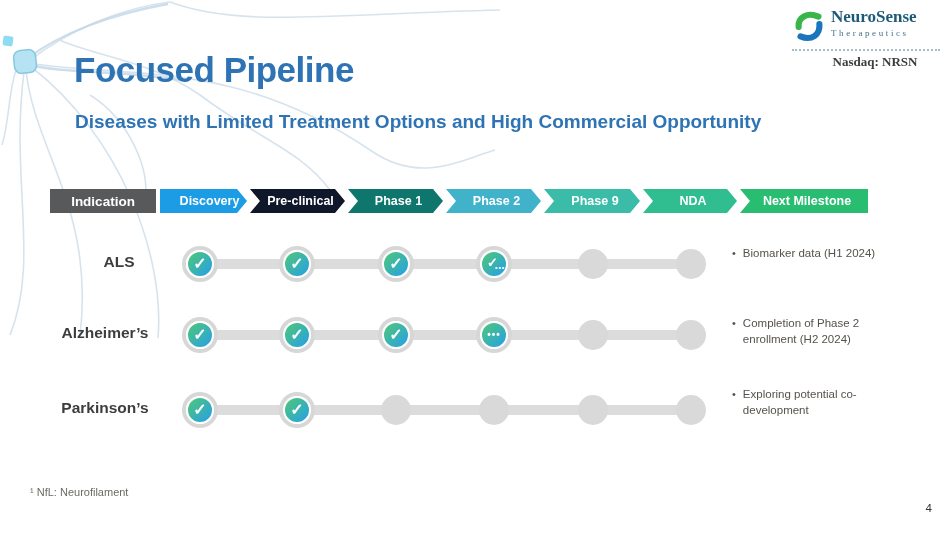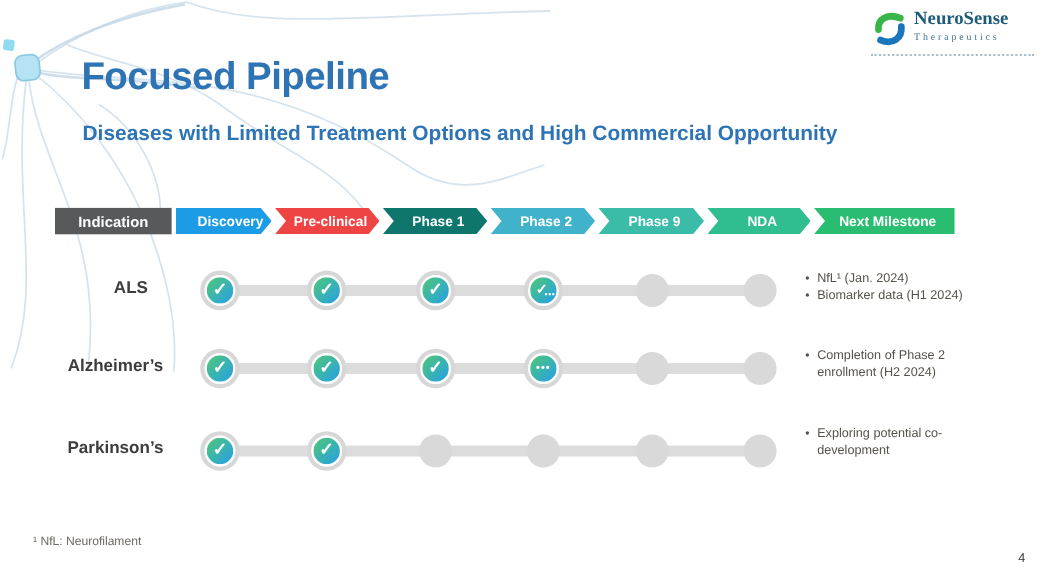--- a/index.html
+++ b/index.html
@@ -78,31 +78,32 @@
       <svg width="34" height="36" viewBox="0 0 36 36">
         <path d="M28 8 C16 3 6 9 7 19" stroke="#39B54A" stroke-width="6.5" fill="none" stroke-linecap="round"></path>
         <path d="M9 29 C21 34 30 27 29 16" stroke="#1B75BC" stroke-width="6.5" fill="none" stroke-linecap="round"></path>
       </svg>
       <div class="logo-text">
         <div class="logo-name">NeuroSense</div>
         <div class="logo-sub">Therapeutics</div>
       </div>
     </div>
     <div class="logo-divider"></div>
+    <div class="ticker">Nasdaq: NRSN</div>
   </div>
 
   <div class="title">Focused Pipeline</div>
   <div class="subtitle">Diseases with Limited Treatment Options and High Commercial Opportunity</div>
 
   <div class="indication-box">Indication</div>
   <div id="stages">
       <div class="stage first" style="left: 160px; width: 87px; background: rgb(27, 156, 229);">
         <span>Discovery</span>
       </div>
-      <div class="stage" style="left: 250px; width: 95px; background: #ef4444;">
+      <div class="stage" style="left: 250px; width: 95px; background: #0f172a;">
         <span>Pre-clinical</span>
       </div>
       <div class="stage" style="left: 348px; width: 95px; background: #0f766e;">
         <span>Phase 1</span>
       </div>
       <div class="stage" style="left: 446px; width: 95px; background: rgb(64, 178, 202); text-align: center;">
         <span>Phase 2</span>
       </div>
       <div class="stage" style="left: 544px; width: 96px; background: rgb(58, 188, 169);">
         <span>Phase 9</span>
@@ -128,21 +129,20 @@
         <span class="chk">✓</span>
       </div>
       <div class="dot" style="left: 480px; top: 250px;">
         <span class="chk small">✓</span>
         <span class="mini-dots">•••</span>
       </div>
       <div class="pending" style="left: 578px; top: 249px;"></div>
       <div class="pending" style="left: 676px; top: 249px;"></div>
       <div class="milestones" style="left: 732px; top: 246px;">
         <ul>
-          <li>NfL¹ (Jan. 2024)</li>
           <li>Biomarker data (H1 2024)</li>
         </ul>
       </div>
       <div class="row-label" style="left: 40px; top: 324px;">Alzheimer’s</div>
       <div class="track" style="left: 194px; top: 330px; width: 503px;"></div>
       <div class="dot" style="left: 186px; top: 321px;">
         <span class="chk">✓</span>
       </div>
       <div class="dot" style="left: 283px; top: 321px;">
         <span class="chk">✓</span>

